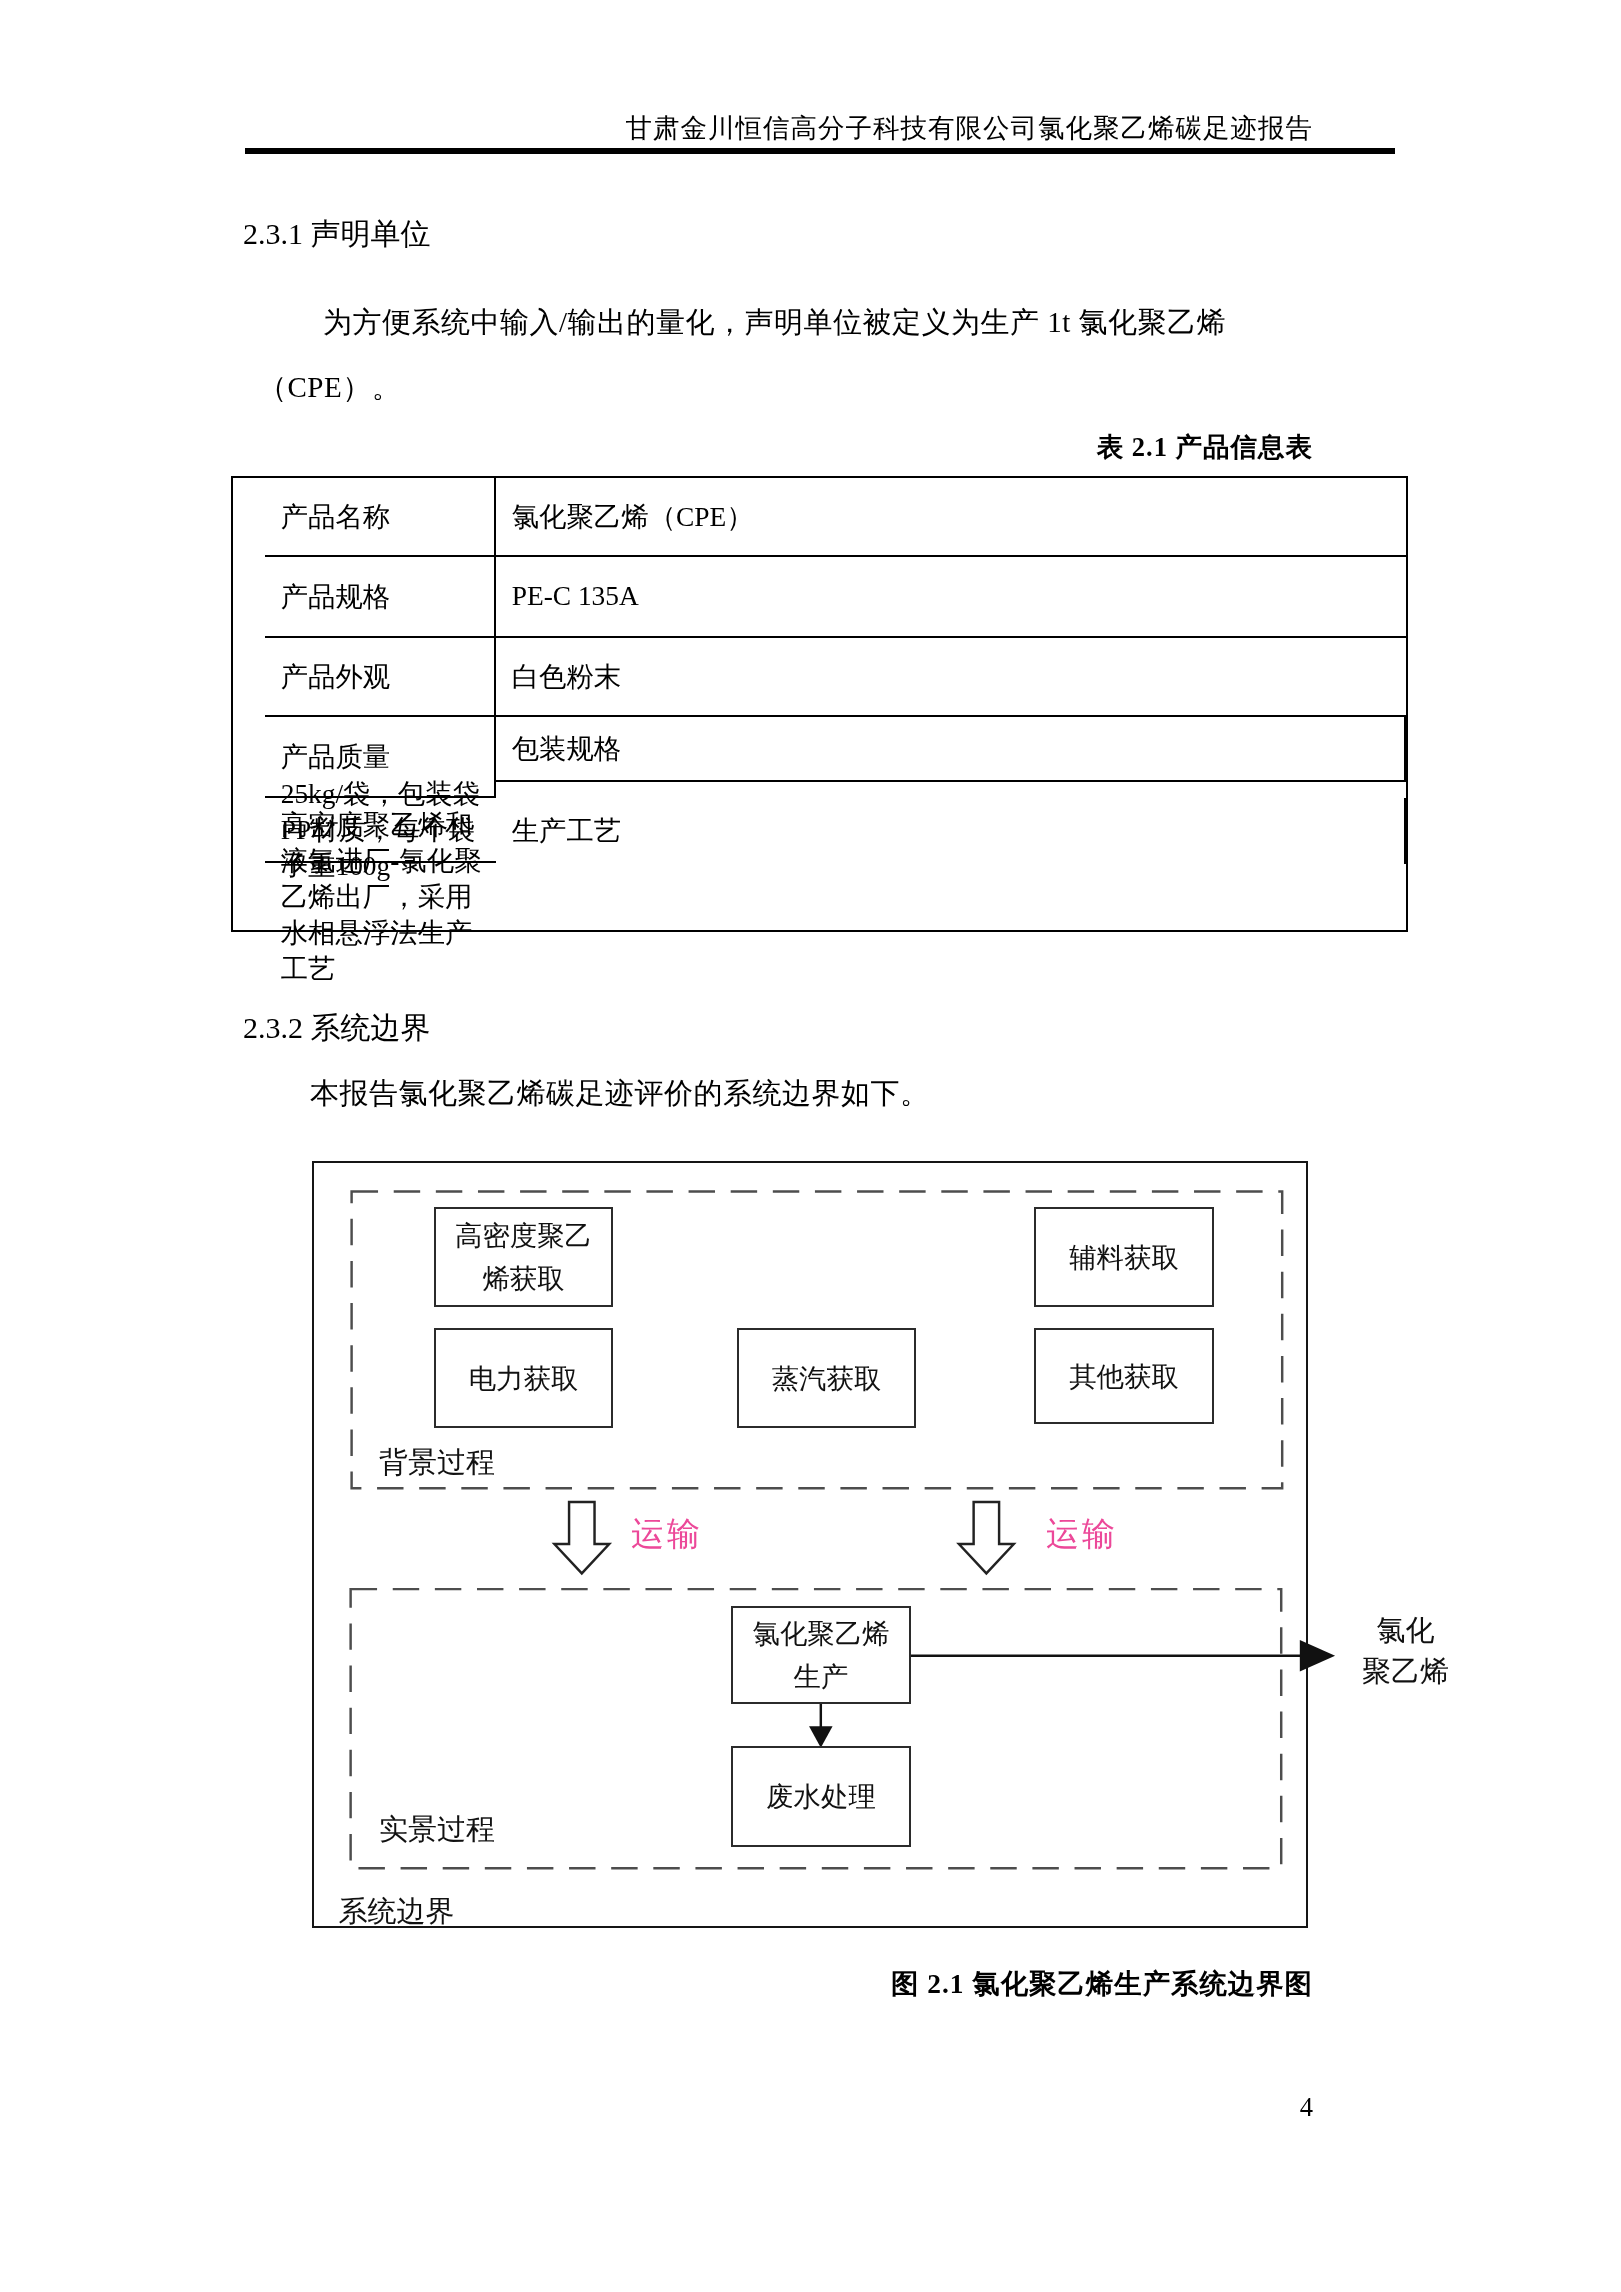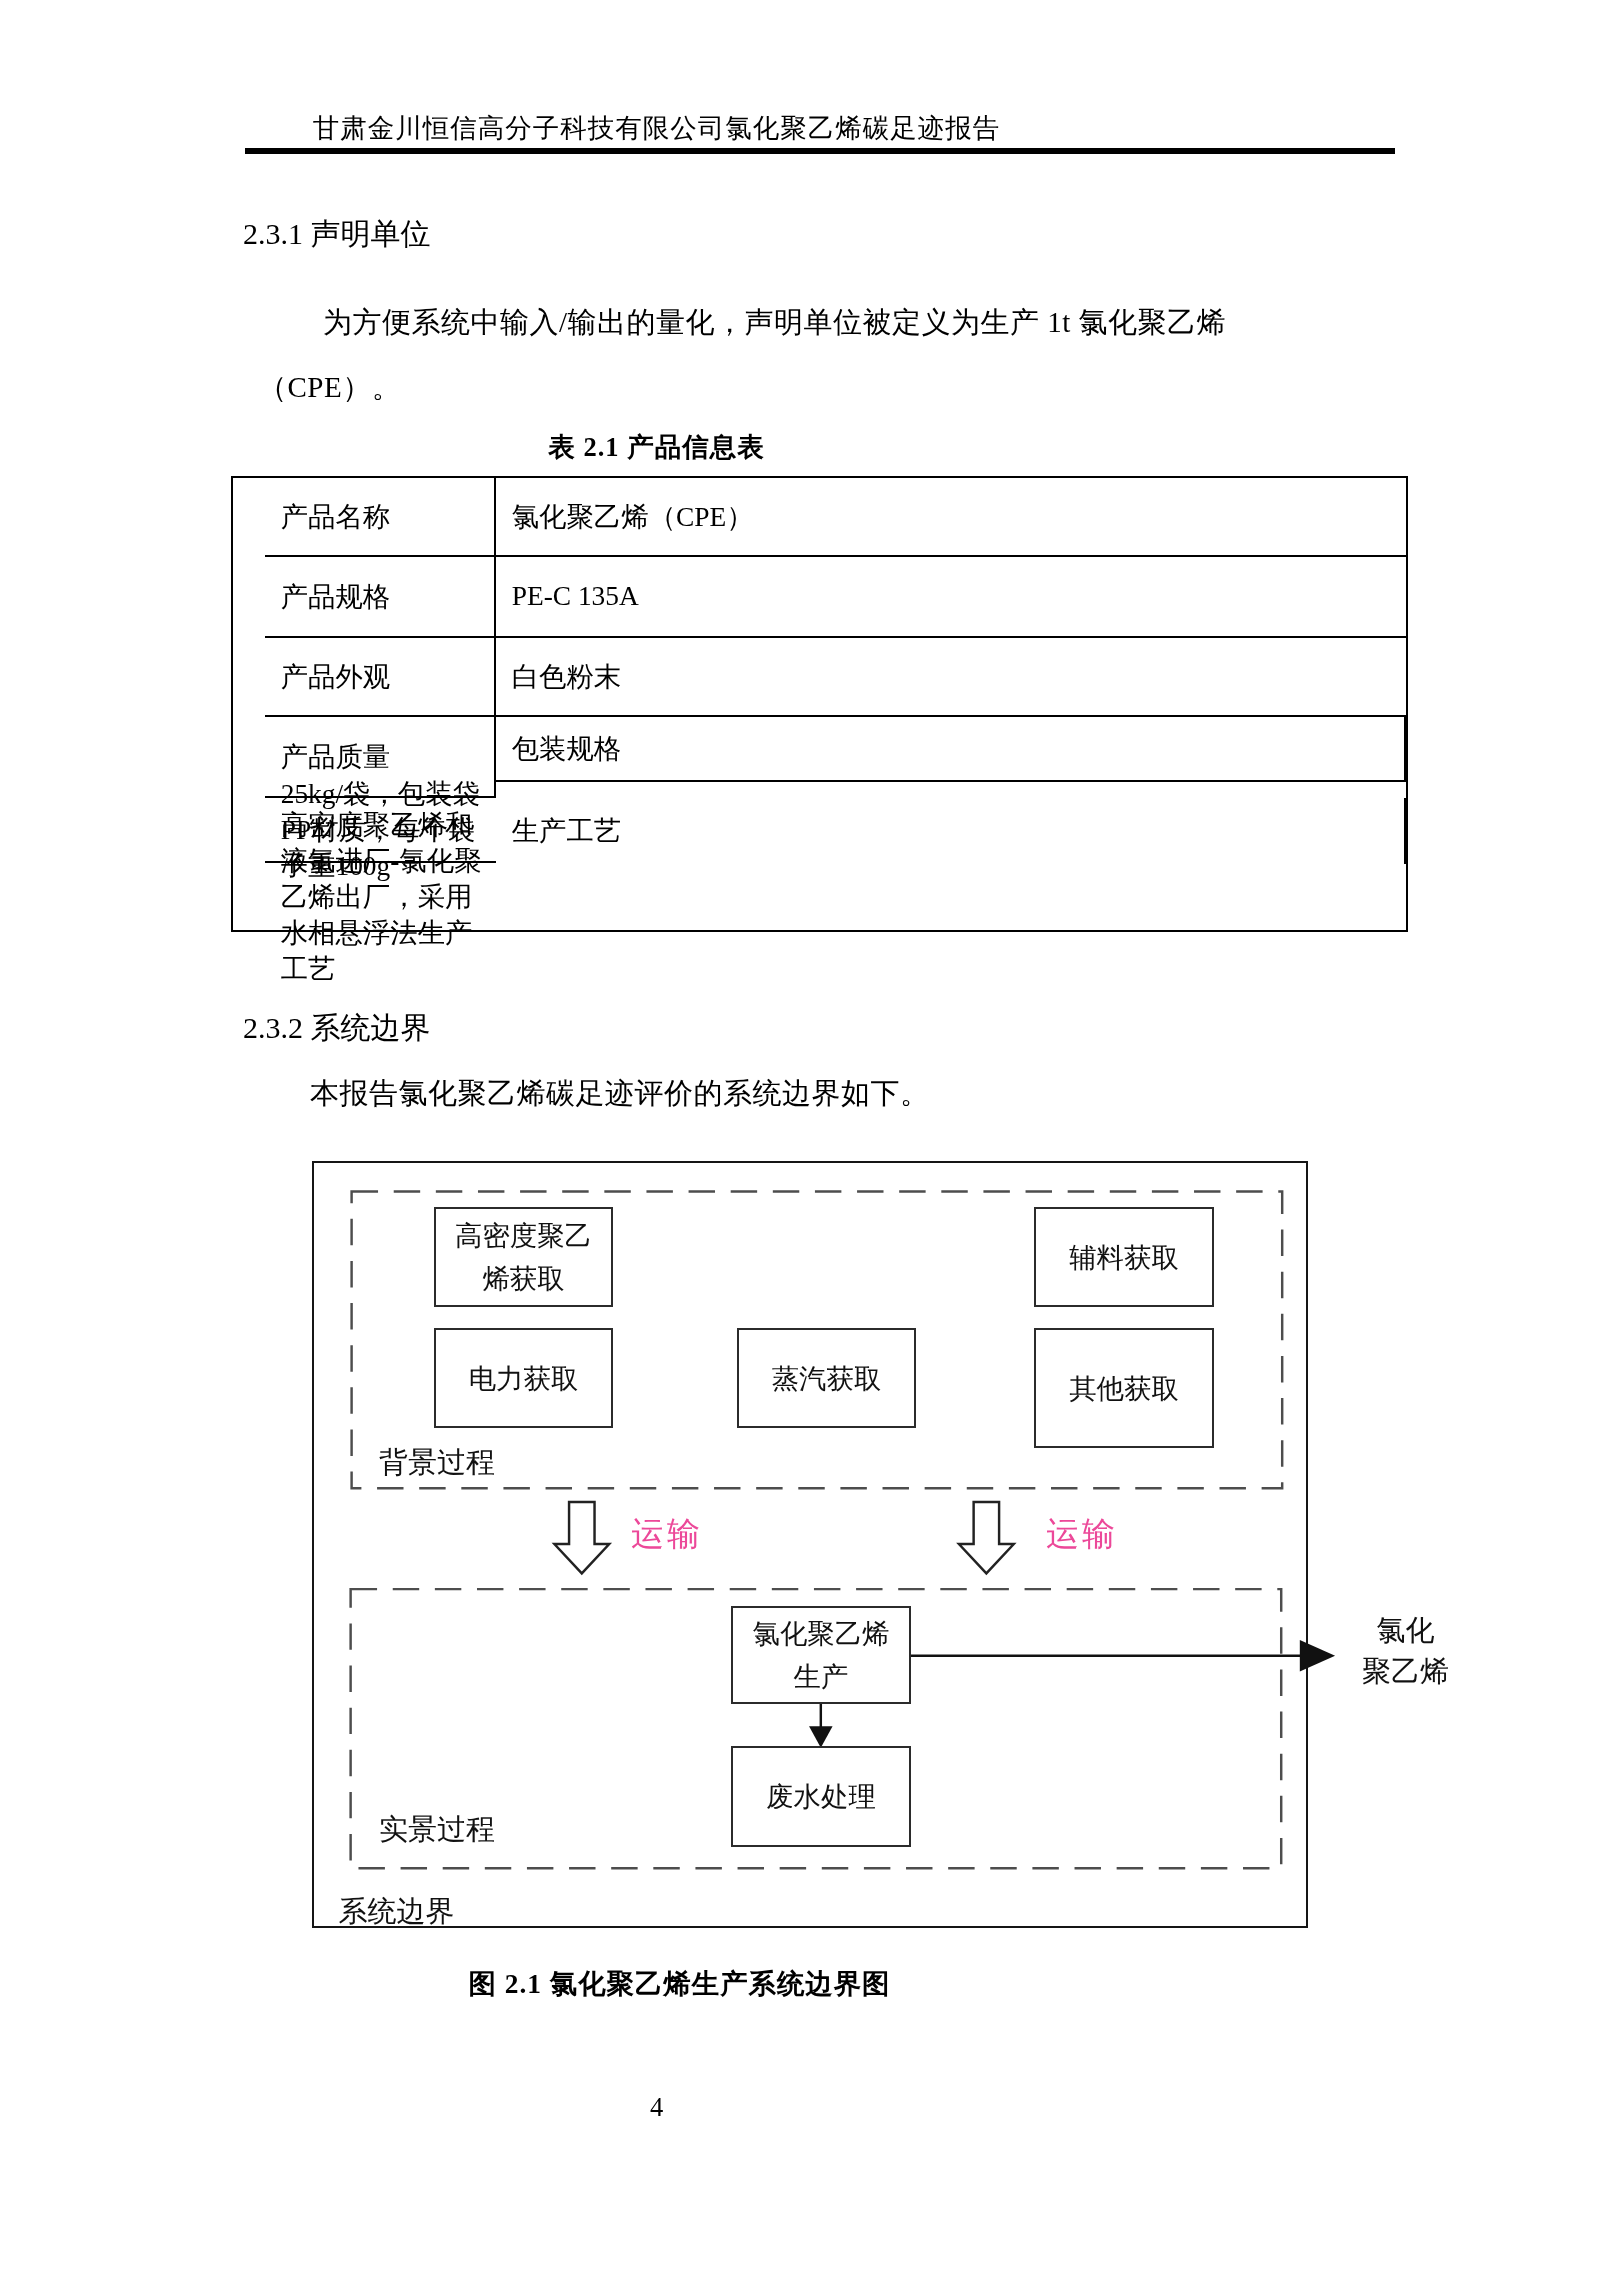--- a/index.html
+++ b/index.html
@@ -3,21 +3,21 @@
 <meta charset="utf-8">
 <style>
   * { margin:0; padding:0; box-sizing:border-box; }
   html,body { background:#ffffff; }
   .page {
     position:relative; width:1621px; height:2293px; background:#ffffff;
     font-family:"Liberation Serif","DejaVu Serif",serif; color:#000;
     overflow:hidden;
   }
   .abs { position:absolute; }
-  .center-line { left:0; width:1313px; text-align:center; }
+  .center-line { left:0; width:1313px; text-align:right; }
   .prewrap { white-space:pre-line; }
 
   .header-title { top:110px; font-size:26.5px; font-weight:500; letter-spacing:1px; }
   .header-rule { left:245px; top:148px; width:1150px; height:5.9px; background:#000; }
 
   .sec-heading { left:243px; font-size:30px; line-height:39px; }
   .h-231 { top:214px; }
   .h-232 { top:1008px;text-align:center; }
 
   .body-para {
@@ -109,21 +109,21 @@
       <polygon points="505,575 529,575 517,597" fill="#111"></polygon>
       <line x1="609" y1="503" x2="1008" y2="503" stroke="#111" stroke-width="2.5"></line>
       <polygon points="1006,487 1006,519 1042,503" fill="#111"></polygon>
     </svg>
 
     <div class="proc-box prewrap" style="left:120px; top:44px; width:179px; height:100px">高密度聚乙
 烯获取</div>
     <div class="proc-box" style="left:720px; top:44px; width:180px; height:100px">辅料获取</div>
     <div class="proc-box" style="left:120px; top:165px; width:179px; height:100px">电力获取</div>
     <div class="proc-box" style="left:423px; top:165px; width:179px; height:100px">蒸汽获取</div>
-    <div class="proc-box" style="left:720px; top:165px; width:180px; height:120px">其他获取</div>
+    <div class="proc-box" style="left:720px; top:165px; width:180px; height:96px">其他获取</div>
 
     <div class="dg-label" style="left:65px; top:284px">背景过程</div>
 
     <div class="transport" style="left:317px; top:349px">运输</div>
     <div class="transport" style="left:732px; top:349px">运输</div>
 
     <div class="proc-box prewrap" style="left:417px; top:443px; width:180px; height:98px">氯化聚乙烯
 生产</div>
     <div class="proc-box" style="left:417px; top:583px; width:180px; height:101px">废水处理</div>
 

